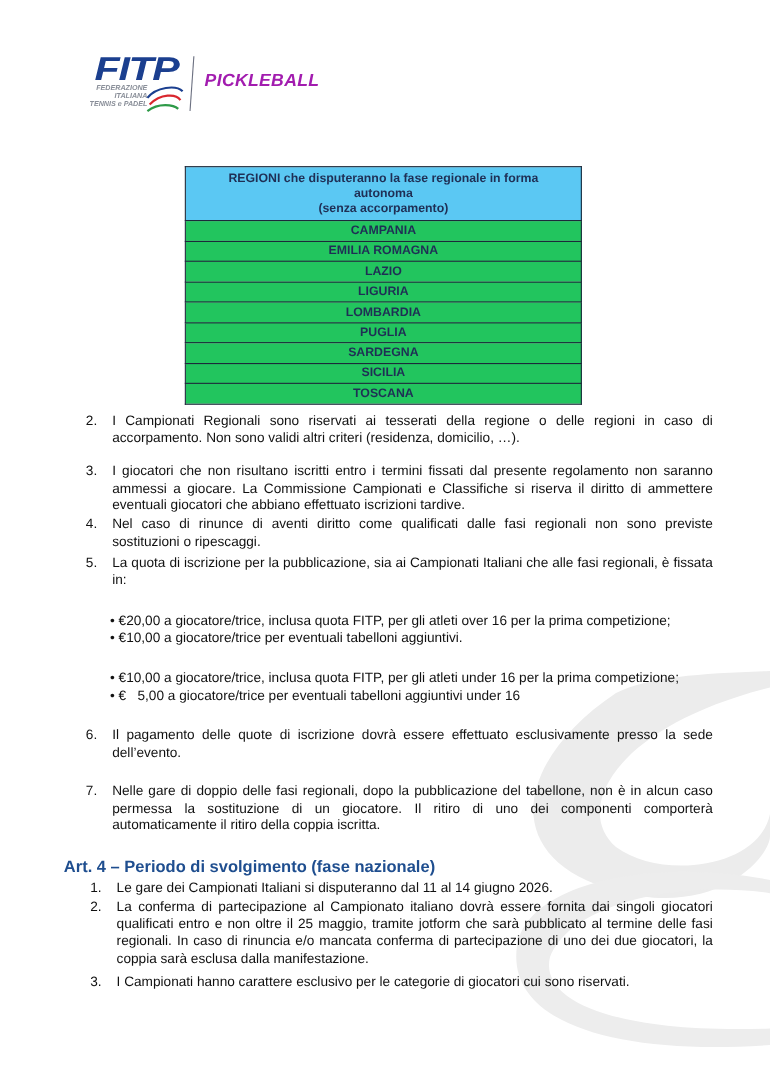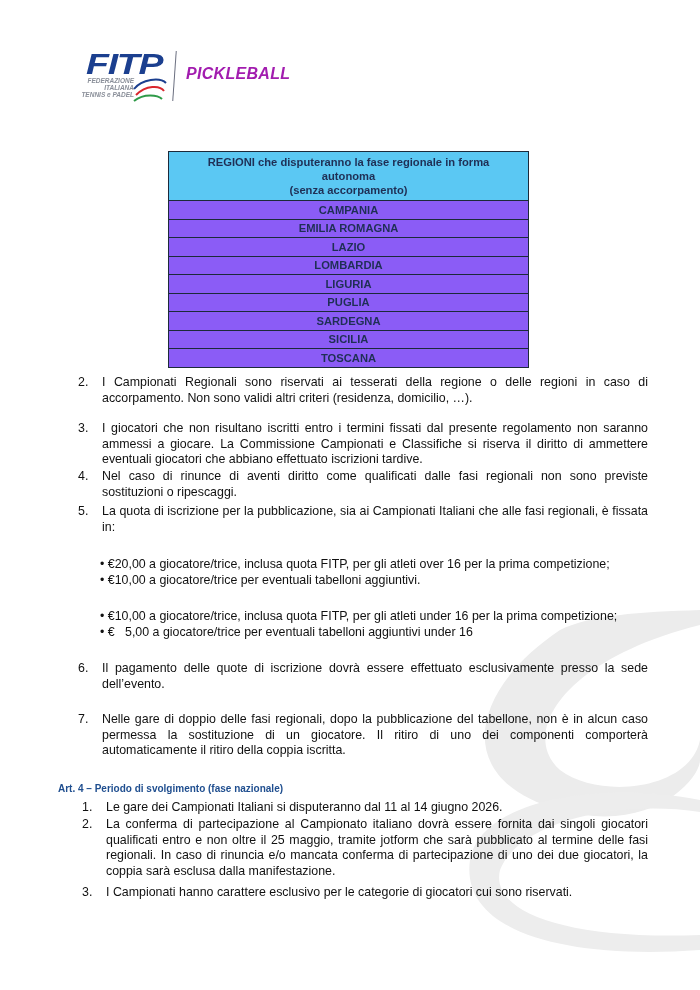--- a/index.html
+++ b/index.html
@@ -11,28 +11,28 @@
   .logo { position: absolute; left: 62px; top: 47px; height: 56px; width: 260px; }
   .fitp-mark { position: absolute; left: 0; top: 0; width: 110px; height: 56px; }
   .fitp-text { position: absolute; left: 24px; top: 0px; font-family: "Liberation Sans", sans-serif; font-weight: bold; font-style: italic; font-size: 30px; color: #1b3f8f; letter-spacing: -1px; transform: scaleX(1.25); transform-origin: left top; }
   .fitp-sub { position: absolute; left: 2px; top: 30px; font-size: 6.5px; font-weight: bold; font-style: italic; color: #8a8f99; text-align: right; width: 70px; line-height: 7px; }
   .logo-divider { position: absolute; left: 112px; top: 4px; width: 1px; height: 50px; background: #6b7080; transform: rotate(4deg); }
   .logo-pickleball { position: absolute; left: 124px; top: 18px; font-weight: bold; font-style: italic; font-size: 16px; color: #a21caf; letter-spacing: 0.3px; }
 
   .regions-table { position: absolute; left: 168px; top: 151px; width: 361px; border-collapse: collapse; }
   .regions-table th, .regions-table td { border: 1.5px solid #1c2a3a; text-align: center; font-weight: bold; color: #1f2f55; font-size: 11.2px; }
   .regions-table th { background: #5bc8f3; padding: 3px 20px; line-height: 14px; }
-  .regions-table td { background: #8b5cf6; height: 17.5px; padding: 0; }
+  .regions-table td { background: #22c55e; height: 17.5px; padding: 0; }
 
   .content { position: absolute; left: 0; top: 0; width: 700px; font-family: "Liberation Sans", sans-serif; font-size: 12.4px; line-height: 15.6px; }
   .item { position: absolute; left: 78px; width: 570px; }
   .num { position: absolute; left: 0; top: 0; width: 20px; }
   .txt { position: absolute; left: 24px; width: 546px; text-align: justify; }
   .bullet { position: absolute; left: 100px; width: 560px; }
-  .art-heading { position: absolute; left: 58px; top: 781px; color: #1f4e8f; font-weight: bold; font-size: 10px; }
+  .art-heading { position: absolute; left: 58px; top: 781px; color: #1f4e8f; font-weight: bold; font-size: 15px; }
   .art-item { position: absolute; left: 82px; width: 566px; }
   .art-item .txt { left: 24px; width: 542px; }
 </style>
 </head>
 <body>
 
 <svg class="watermark" viewBox="0 0 700 990">
   <path d="M560 630 C 470 690, 450 780, 560 810 C 650 835, 700 780, 700 760 L700 740 C 690 790, 600 800, 560 770 C 520 735, 560 660, 700 625 L700 610 C 640 612, 590 615, 560 630 Z" fill="#ececec"></path>
   <path d="M470 860 C 480 800, 600 780, 700 800 L700 812 C 620 800, 520 820, 500 870 C 490 910, 560 940, 700 935 L700 950 C 560 960, 460 930, 470 860 Z" fill="#ededed"></path>
 </svg>
@@ -68,24 +68,24 @@
     <tr>
         <td>CAMPANIA</td>
       </tr>
     <tr>
         <td>EMILIA ROMAGNA</td>
       </tr>
     <tr>
         <td>LAZIO</td>
       </tr>
     <tr>
-        <td>LOMBARDIA</td>
+        <td>LIGURIA</td>
       </tr>
     <tr>
-        <td>LIGURIA</td>
+        <td>LOMBARDIA</td>
       </tr>
     <tr>
         <td>PUGLIA</td>
       </tr>
     <tr>
         <td>SARDEGNA</td>
       </tr>
     <tr>
         <td>SICILIA</td>
       </tr>

